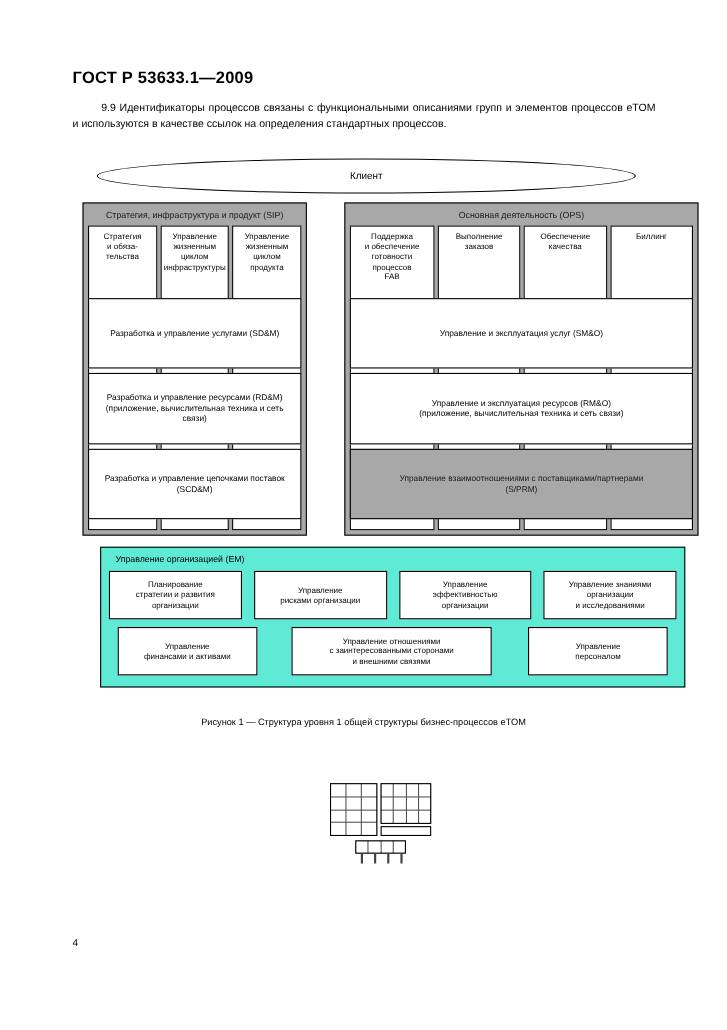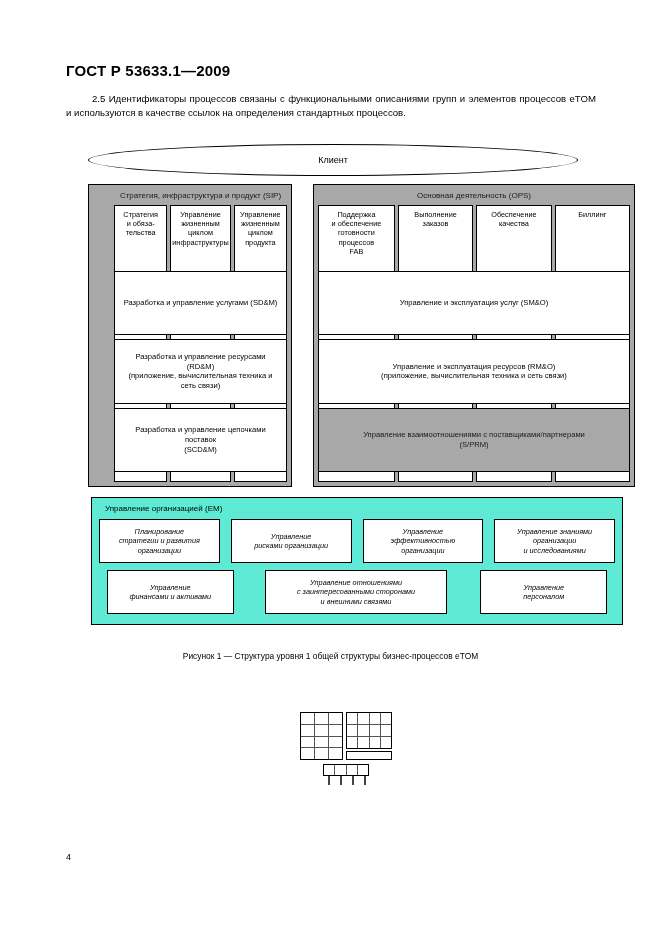--- a/index.html
+++ b/index.html
@@ -52,21 +52,21 @@
 
   
   .diagram { position: absolute; left: 0; top: 0; width: 661px; height: 936px; }
 
   .panel {
     position: absolute;
     background: #a8a8a8;
     border: 1.2px solid #000;
     padding: 4px;
   }
-  .panel-sip { left: 88px; top: 184px; width: 204px; height: 303px; padding-left: 25px; }
+  .panel-sip { left: 75px; top: 184px; width: 204px; height: 303px; }
   .panel-ops { left: 313px; top: 184px; width: 322px; height: 303px; }
 
   .panel-title {
     height: 13px;
     display: flex;
     align-items: center;
     justify-content: center;
     font-size: 8px;
     color: #1a1a1a;
     margin-bottom: 3px;
@@ -146,21 +146,20 @@
   }
   .em-title {
     font-size: 8px;
     margin: 1px 0 6px 6px;
   }
   .em-row {
     display: flex;
     gap: 11px;
     height: 44px;
     margin-bottom: 7px;
-    font-style: italic;
   }
   .em-box {
     background: #fff;
     border: 1.3px solid #000;
     display: flex;
     align-items: center;
     justify-content: center;
     text-align: center;
     font-size: 7.3px;
     line-height: 9.4px;
@@ -198,21 +197,21 @@
     position: absolute;
     left: 66px;
     top: 852px;
     font-size: 9px;
   }
 </style>
 </head>
 <body>
 
 <div class="std-title">ГОСТ Р 53633.1—2009</div>
-<div class="body-para">2.5  Идентификаторы процессов связаны с функциональными описаниями групп и элементов процессов eTOM и используются в качестве ссылок на определения стандартных процессов.</div>
+<div class="body-para">9.9  Идентификаторы процессов связаны с функциональными описаниями групп и элементов процессов eTOM и используются в качестве ссылок на определения стандартных процессов.</div>
 
 <div class="diagram">
 
   <div class="client-ellipse">
     <span>Клиент</span>
   </div>
 
   <div class="panel panel-sip">
     <div class="panel-title">Стратегия, инфраструктура и продукт (SIP)</div>
     <div class="panel-inner">

